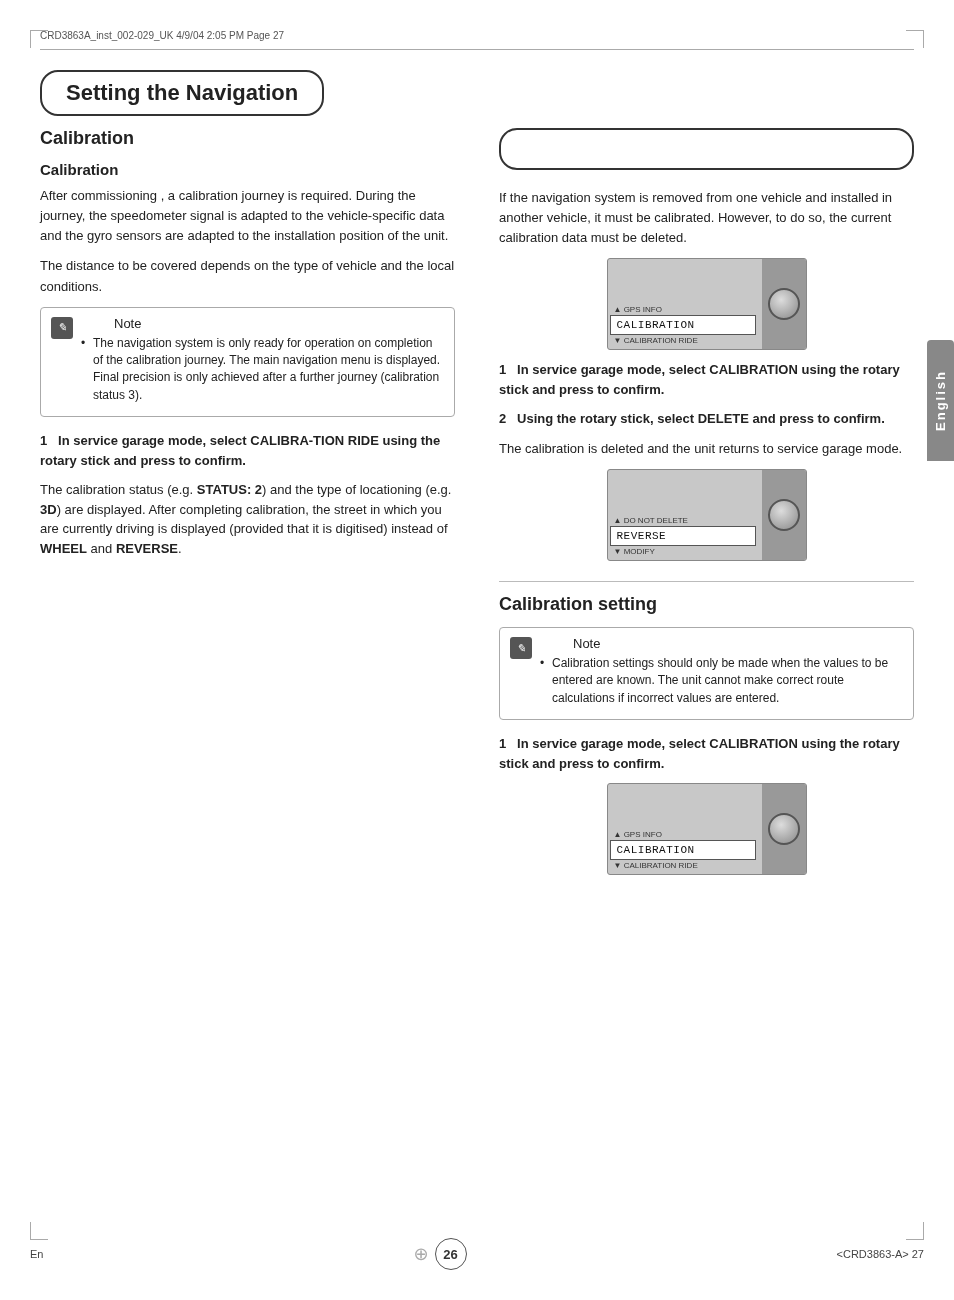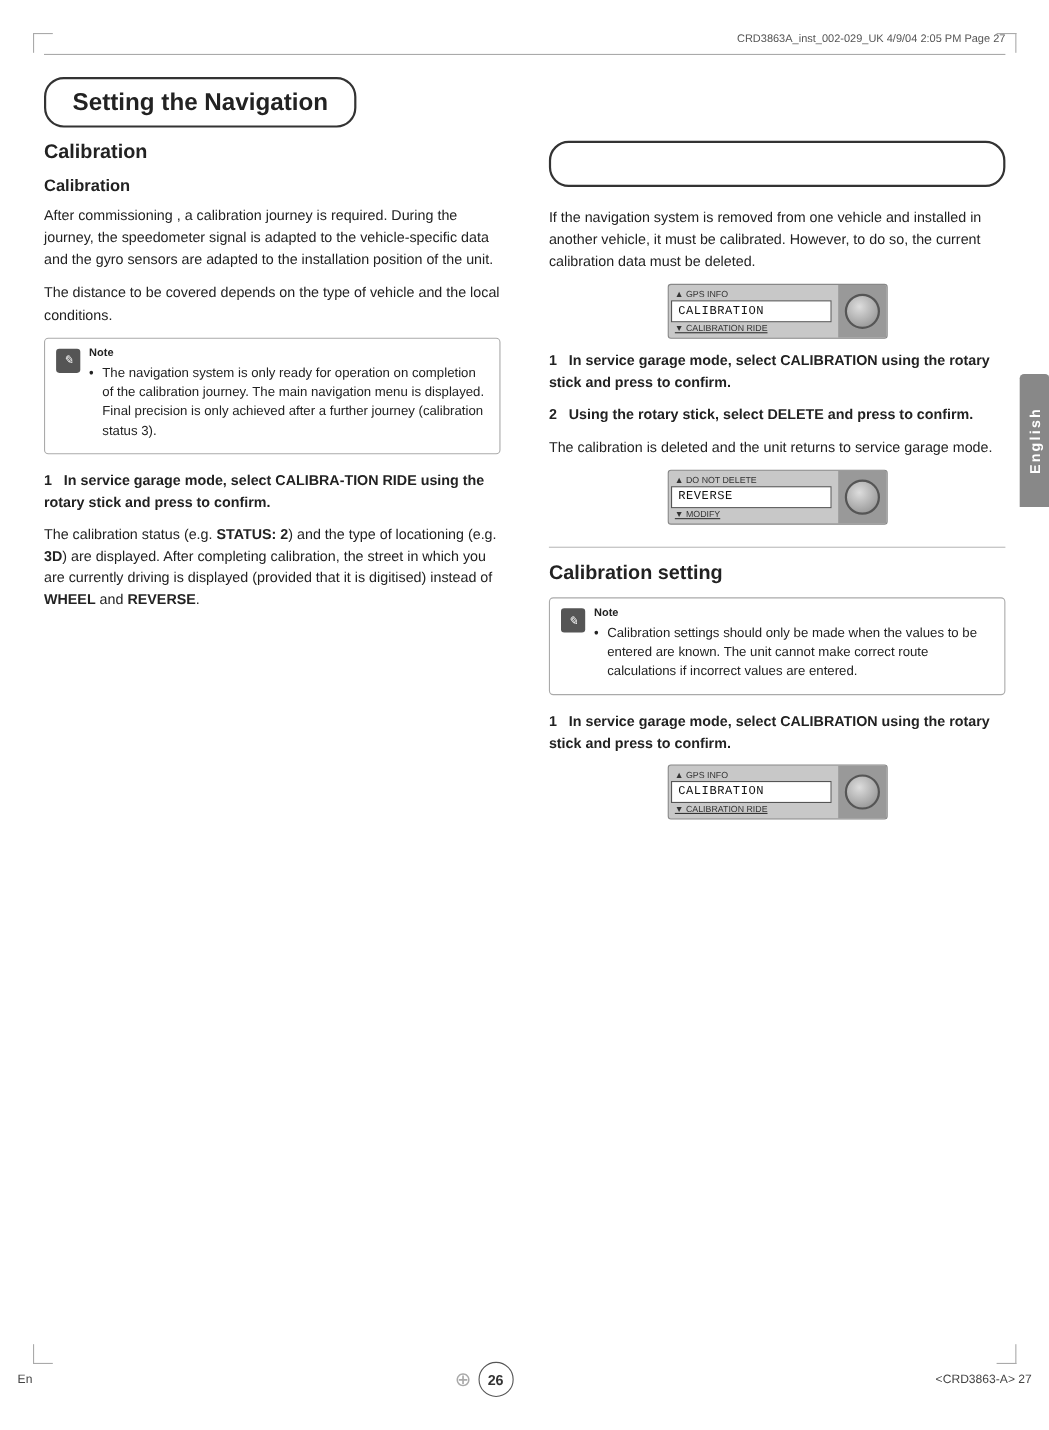--- a/index.html
+++ b/index.html
@@ -18,21 +18,21 @@
       width: 954px;
       min-height: 1300px;
       padding: 30px 40px 60px 40px;
       position: relative;
     }
 
     
     .header-line {
       font-size: 10px;
       color: #555;
-      text-align: right;
+      text-align: left;
       margin-bottom: 20px;
       border-bottom: 1px solid #aaa;
       padding-bottom: 8px;
     }
 
     
     .corner-tl, .corner-tr, .corner-bl, .corner-br {
       position: absolute;
       width: 18px;
       height: 18px;
@@ -110,23 +110,24 @@
       justify-content: center;
       color: #fff;
       font-size: 11px;
       font-style: italic;
       margin-top: 1px;
     }
 
     .note-content {}
 
     .note-title {
-      font-weight: bold;
-      font-size: 10px;
+      font-weight: normal;
+      font-size: 13px;
       margin-bottom: 4px;
+      margin-left: 33px;
     }
 
     
     .step-text {
       font-size: 13px;
       line-height: 1.5;
       margin-bottom: 10px;
     }
 
     .step-text strong {
@@ -143,20 +144,21 @@
       width: 200px;
       background: #c8c8c8;
       overflow: hidden;
     }
 
     .screen-left {
       flex: 1;
       padding: 2px 0;
       display: flex;
       flex-direction: column;
+      margin-top: 42px;
     }
 
     .screen-row {
       padding: 3px 6px;
       font-size: 11px;
       font-family: 'Courier New', monospace;
       color: #111;
       background: #c8c8c8;
       letter-spacing: 0.5px;
     }
@@ -192,21 +194,20 @@
       padding-left: 6px;
       padding-top: 2px;
     }
 
     .screen-arrow-dn {
       font-size: 8px;
       color: #333;
       text-align: left;
       padding-left: 6px;
       padding-bottom: 2px;
-      text-decoration: underline;
     }
 
     
     .right-title-box {
       border: 2px solid #333;
       border-radius: 18px;
       padding: 8px 24px;
       font-size: 17px;
       font-weight: bold;
       margin-bottom: 18px;
@@ -232,21 +233,21 @@
 
     
     .footer {
       position: absolute;
       bottom: 30px;
       left: 0;
       right: 0;
       display: flex;
       justify-content: space-between;
       align-items: center;
-      padding: 0 16px;
+      padding: 0 30px;
       font-size: 11px;
       color: #444;
     }
 
     .footer-center {
       display: flex;
       align-items: center;
       gap: 6px;
     }
 

